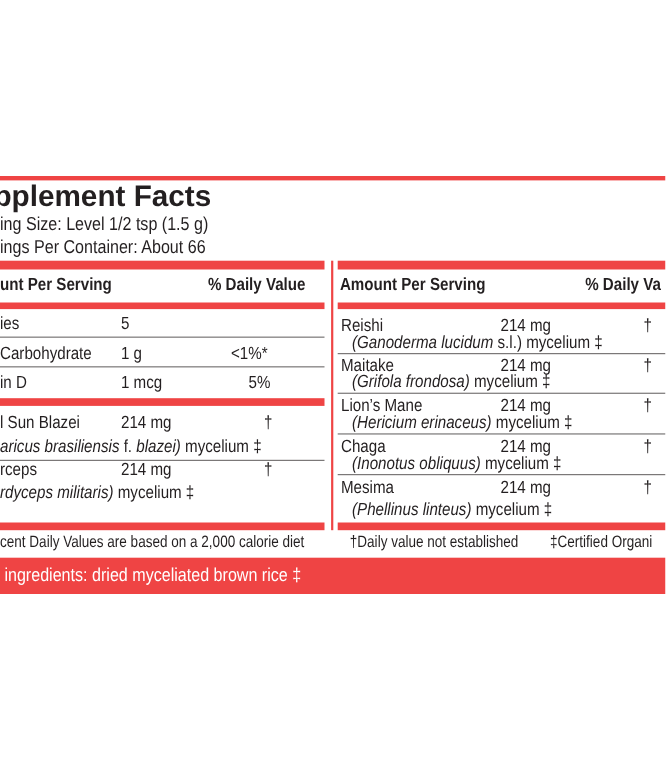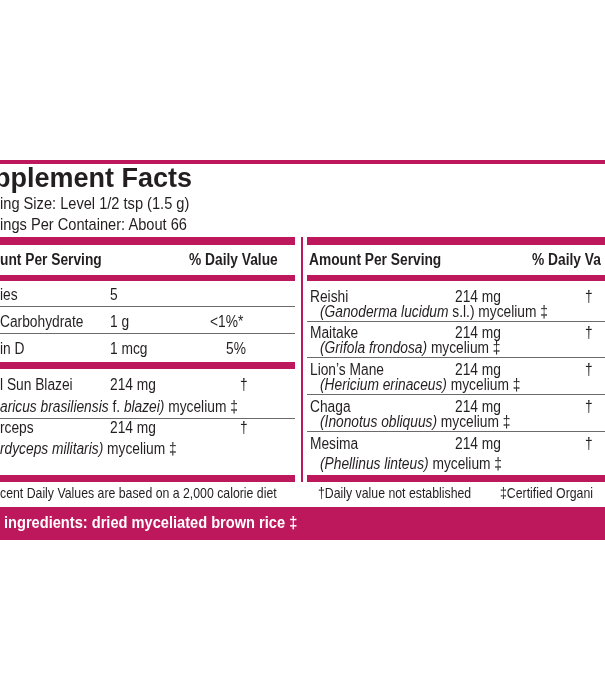--- a/index.html
+++ b/index.html
@@ -1,19 +1,19 @@
 <!DOCTYPE html>
 <html><head>
 <meta charset="utf-8">
 <style>
   html, body { margin:0; padding:0; }
   body { width:605px; height:700px; background:#ffffff; position:relative; overflow:hidden;
          font-family:"Liberation Sans", sans-serif; color:#231f20; }
   .abs { position:absolute; }
-  .bar { position:absolute; background:#be185d;font-weight:bold; }
+  .bar { position:absolute; background:#ef4444; }
   .hair { position:absolute; background:#6d6a6a; height:1px; }
   .title { left:-6px; top:163px; font-size:27px; font-weight:bold; white-space:nowrap; letter-spacing:0px; }
   .sub { font-size:17px; white-space:nowrap; transform:scaleX(0.86); transform-origin:left top; }
   .hdr { font-size:16px; font-weight:bold; white-space:nowrap; transform:scaleX(0.86); transform-origin:left top; }
   .cell { font-size:16px; white-space:nowrap; transform:scaleX(0.86); transform-origin:left top; }
   .ital { font-style:italic; }
   .foot { font-size:15px; white-space:nowrap; transform:scaleX(0.82); transform-origin:left top; }
   .ingr { font-size:17px; white-space:nowrap; color:#ffffff; transform:scaleX(0.86); transform-origin:left top; }
 </style>
 </head>

